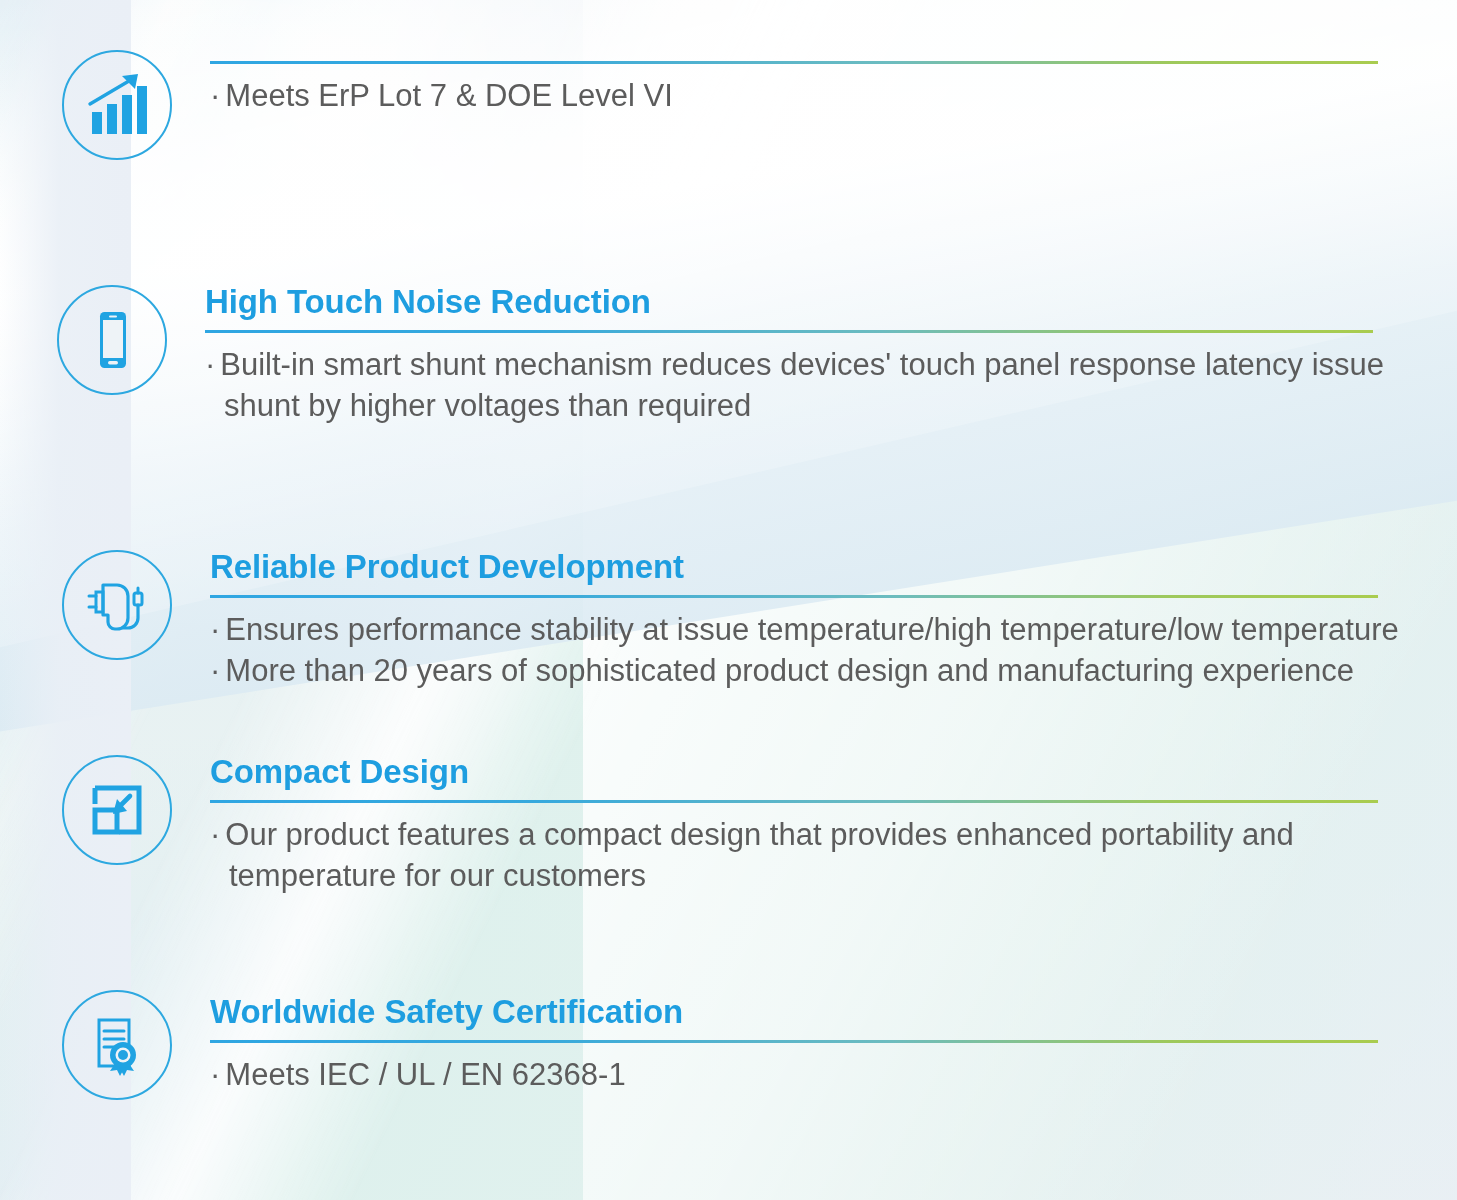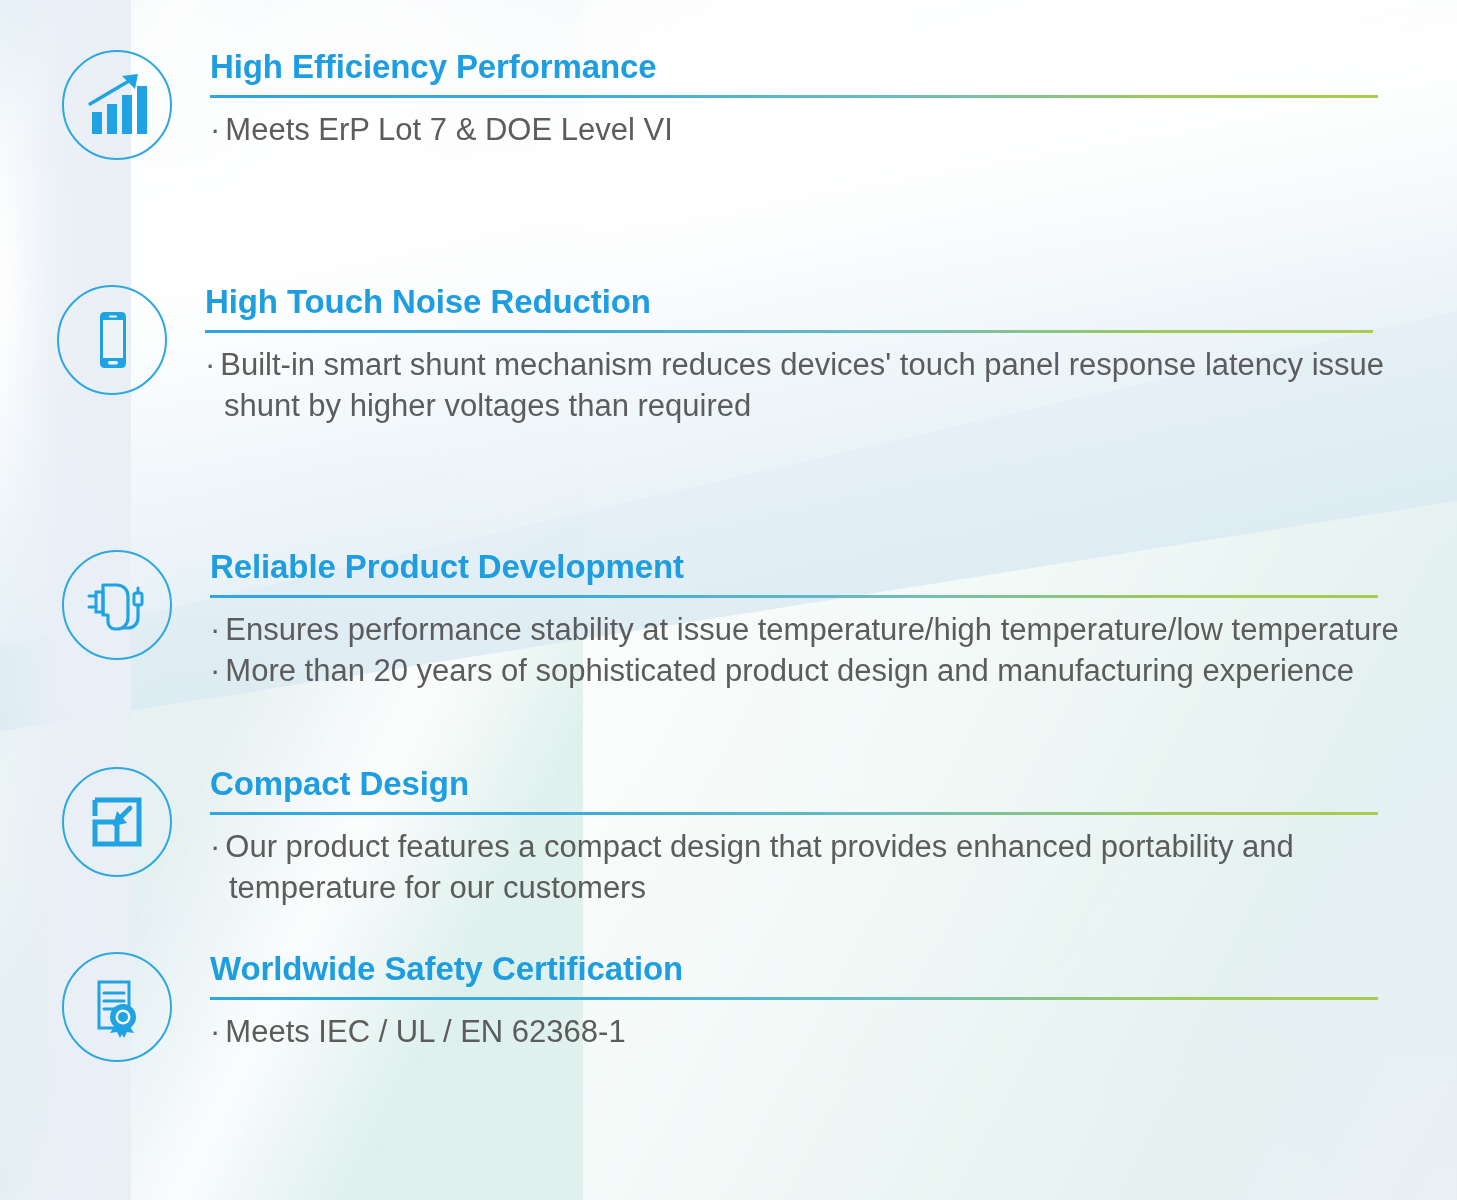--- a/index.html
+++ b/index.html
@@ -158,21 +158,20 @@
           <rect x="10" y="42" width="10" height="22" fill="#20a3e2"></rect>
           <rect x="25" y="34" width="10" height="30" fill="#20a3e2"></rect>
           <rect x="40" y="25" width="10" height="39" fill="#20a3e2"></rect>
           <rect x="55" y="16" width="10" height="48" fill="#20a3e2"></rect>
           <path d="M8 34 L52 8" stroke="#20a3e2" stroke-width="3.4" fill="none" stroke-linecap="round"></path>
           <path d="M40 6 L56 4 L53 19 Z" fill="#20a3e2"></path>
         </svg>
       </div>
     </div>
     <div class="body-col">
-      <div class="f-title">High Efficiency Performance</div>
       <div class="divider"></div>
       <div class="bullets">
         <div class="bullet"><span class="dot">·</span><span>Meets ErP Lot 7 &amp; DOE Level VI</span></div>
       </div>
     </div>
   </div>
 
   <div class="feature" style="top:285px;justify-content:center;">
     <div class="icon-wrap">
       <div class="icon-circle">
@@ -210,21 +209,21 @@
     <div class="body-col">
       <div class="f-title">Reliable Product Development</div>
       <div class="divider"></div>
       <div class="bullets">
         <div class="bullet"><span class="dot">·</span><span>Ensures performance stability at issue temperature/high temperature/low temperature</span></div>
         <div class="bullet"><span class="dot">·</span><span>More than 20 years of sophisticated product  design and manufacturing experience</span></div>
       </div>
     </div>
   </div>
 
-  <div class="feature" style="top:755px;margin-top:12px;">
+  <div class="feature" style="top:755px;">
     <div class="icon-wrap">
       <div class="icon-circle">
         <svg width="70" height="70" viewBox="0 0 70 70">
           <path d="M13 13 h44 v44 h-20" fill="none" stroke="#20a3e2" stroke-width="5"></path>
           <path d="M13 13 v16" fill="none" stroke="#20a3e2" stroke-width="5"></path>
           <rect x="13" y="35" width="22" height="22" fill="none" stroke="#20a3e2" stroke-width="5"></rect>
           <path d="M48 21 L33 36" stroke="#20a3e2" stroke-width="4.6" stroke-linecap="round" fill="none"></path>
           <path d="M45 36 L31 39 L35 24 Z" fill="#20a3e2"></path>
         </svg>
       </div>
@@ -232,21 +231,21 @@
     <div class="body-col">
       <div class="f-title">Compact Design</div>
       <div class="divider"></div>
       <div class="bullets">
         <div class="bullet"><span class="dot">·</span><span>Our product features a compact design that provides enhanced portability and</span></div>
         <div class="bullet wrapline"><span>temperature for our customers</span></div>
       </div>
     </div>
   </div>
 
-  <div class="feature" style="top:952px;">
+  <div class="feature" style="top:990px;align-items:center;">
     <div class="icon-wrap">
       <div class="icon-circle">
         <svg width="70" height="70" viewBox="0 0 70 70">
           <path d="M17 10 h30 v46 h-30 z" fill="none" stroke="#20a3e2" stroke-width="3"></path>
           <path d="M22 21 h20 M22 29 h20 M22 37 h11" stroke="#20a3e2" stroke-width="3" stroke-linecap="round"></path>
           <path d="M34 52 l-6 9 l7 -1 l3 6 l6 -11 z" fill="#20a3e2"></path>
           <path d="M46 52 l6 9 l-7 -1 l-3 6 l-6 -11 z" fill="#20a3e2"></path>
           <circle cx="41" cy="45" r="13" fill="#20a3e2"></circle>
           <circle cx="41" cy="45" r="7.5" fill="#eef3f7"></circle>
           <circle cx="41" cy="45" r="5" fill="#20a3e2"></circle>

